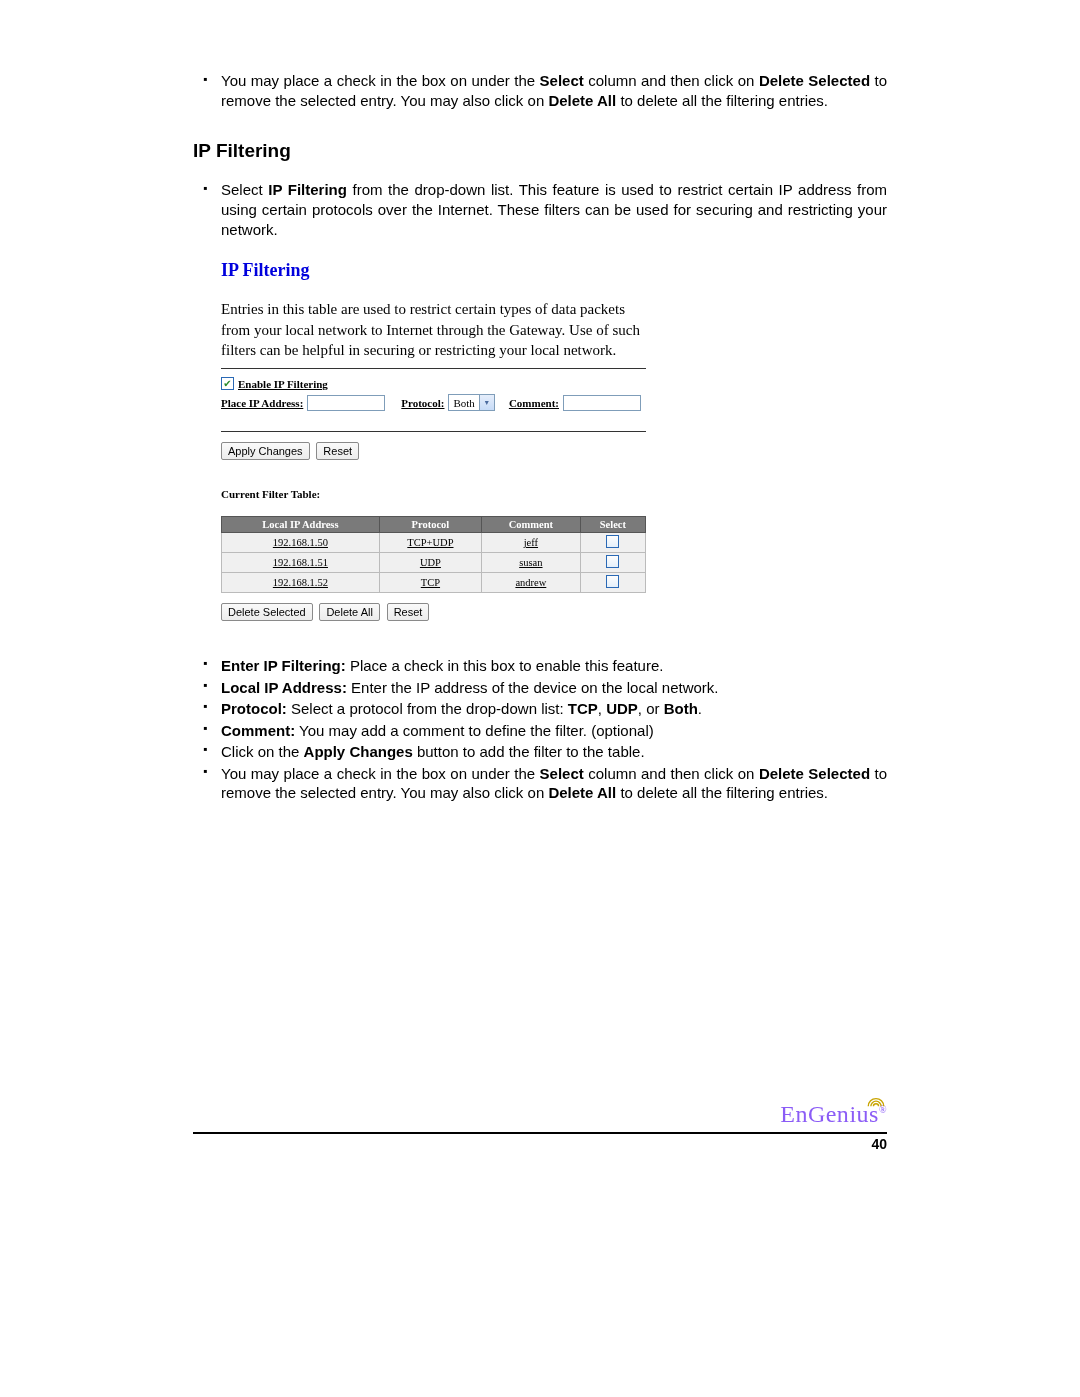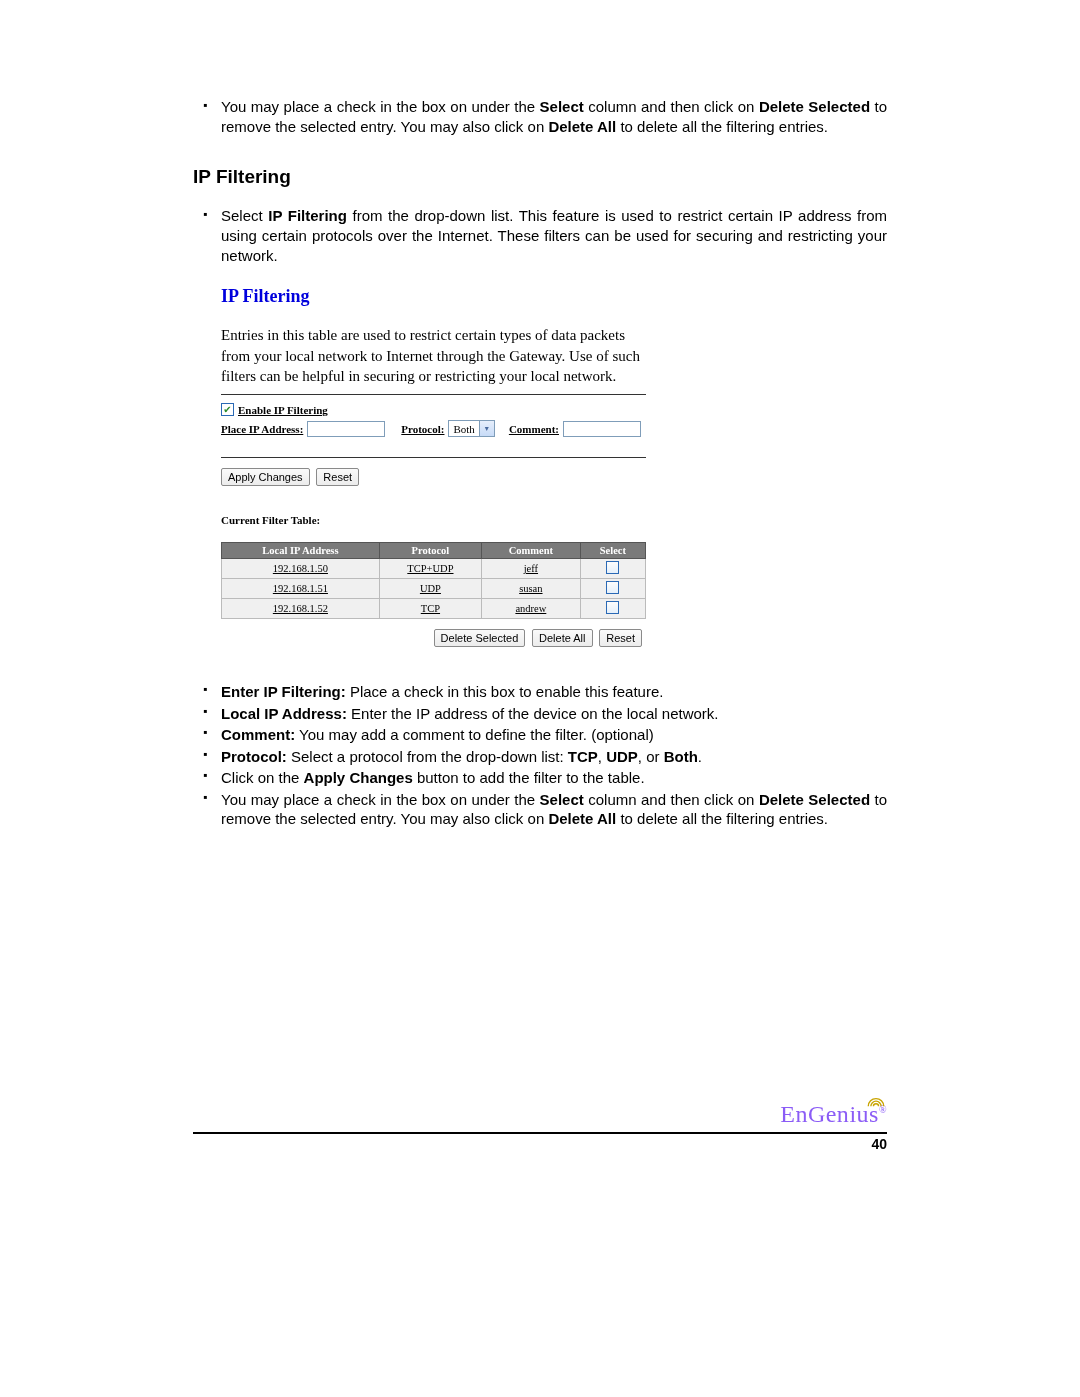--- a/index.html
+++ b/index.html
@@ -7,21 +7,21 @@
     padding: 0;
     background: #fff;
     font-family: Arial, Helvetica, sans-serif;
     color: #000;
   }
   .page {
     width: 1080px;
     height: 1397px;
     position: relative;
     box-sizing: border-box;
-    padding: 97px 193px 0 193px;
+    padding: 71px 193px 0 193px;
   }
   .body-text {
     font-size: 15px;
     line-height: 1.35;
     text-align: justify;
   }
   ul.sq {
     list-style: none;
     padding-left: 28px;
     margin: 0 0 20px 0;
@@ -194,21 +194,21 @@
   }
   .brand .G { position: relative; display: inline-block;}
   .brand .wifi {
     position: absolute;
     bottom: 20px;
     left: 18px;
     width: 18px;
     height: 12px;
   }
   .brand sup { font-size: 10px; vertical-align: super;}
-  .btnrow { margin-top: 10px; text-align: right; }
+  .btnrow { margin-top: 10px; }
   .spacer-hr { margin: 20px 0 10px 0; }
 </style>
 </head>
 <body>
 
 <div class="page">
 
   <ul class="sq body-text">
     <li>
       <span>You may place a check in the box on under the </span><b>Select</b><span> column and then click on </span><b>Delete Selected</b><span> to remove the selected entry. You may also click on </span><b>Delete All</b><span> to delete all the filtering entries.</span>
@@ -295,24 +295,24 @@
   </div>
 
   <ul class="sq body-text" style="line-height:1.3">
     <li>
       <b>Enter IP Filtering:</b><span> Place a check in this box to enable this feature.</span>
     </li>
     <li>
       <b>Local IP Address:</b><span> Enter the IP address of the device on the local network.</span>
     </li>
     <li>
+      <b>Protocol:</b><span> Select a protocol from the drop-down list: </span><b>TCP</b><span>, </span><b>UDP</b><span>, or </span><b>Both</b><span>.</span>
+    </li>
+    <li>
       <b>Comment:</b><span> You may add a comment to define the filter. (optional)</span>
-    </li>
-    <li>
-      <b>Protocol:</b><span> Select a protocol from the drop-down list: </span><b>TCP</b><span>, </span><b>UDP</b><span>, or </span><b>Both</b><span>.</span>
     </li>
     <li>
       <span>Click on the </span><b>Apply Changes</b><span> button to add the filter to the table.</span>
     </li>
     <li style="text-align:justify">
       <span>You may place a check in the box on under the </span><b>Select</b><span> column and then click on </span><b>Delete Selected</b><span> to remove the selected entry. You may also click on </span><b>Delete All</b><span> to delete all the filtering entries.</span>
     </li>
   </ul>
 
   <div class="footer">

